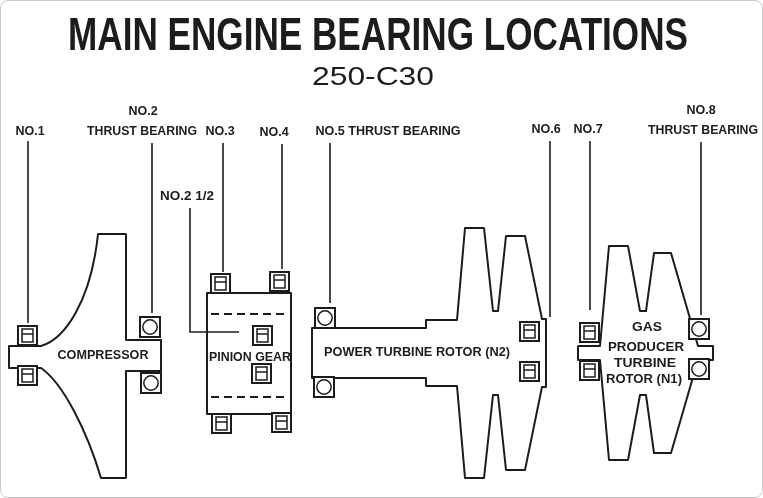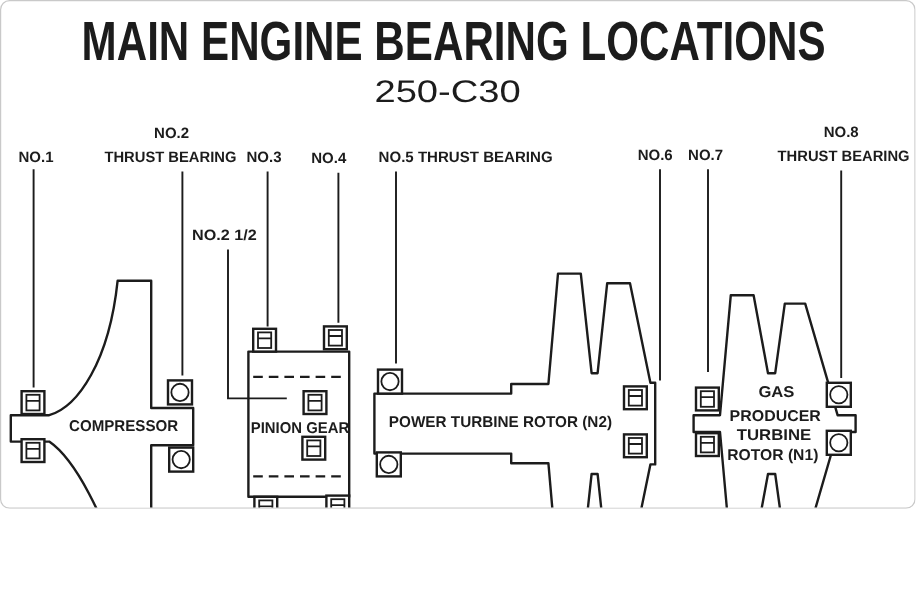--- a/index.html
+++ b/index.html
@@ -1,18 +1,18 @@
 <!DOCTYPE html>
 <html style="--ink: #1c1c1c; --bg: #ffffff;"><head>
 <meta charset="utf-8">
 <style>
   :root { --ink: #1c1c1c; --bg: #ffffff; }
   html,body { margin:0; padding:0; background:#fff; }
   .page {
-    width: 763px; height: 424px; position: relative;
+    width: 763px; height: 498px; position: relative;
     background: var(--bg);
     border: 1px solid #c9c9c9; border-radius: 8px;
     box-sizing: border-box; overflow: hidden;
     font-family: "Liberation Sans", sans-serif;
   }
   svg { display:block; }
   .outline { fill:#ffffff; stroke:var(--ink); stroke-width:2; stroke-linejoin:round; }
   .leader  { fill:none; stroke:var(--ink); stroke-width:1.6; }
   .dash    { fill:none; stroke:var(--ink); stroke-width:1.8; stroke-dasharray:8 5; }
   .b-out   { fill:#ffffff; stroke:var(--ink); stroke-width:2; }

